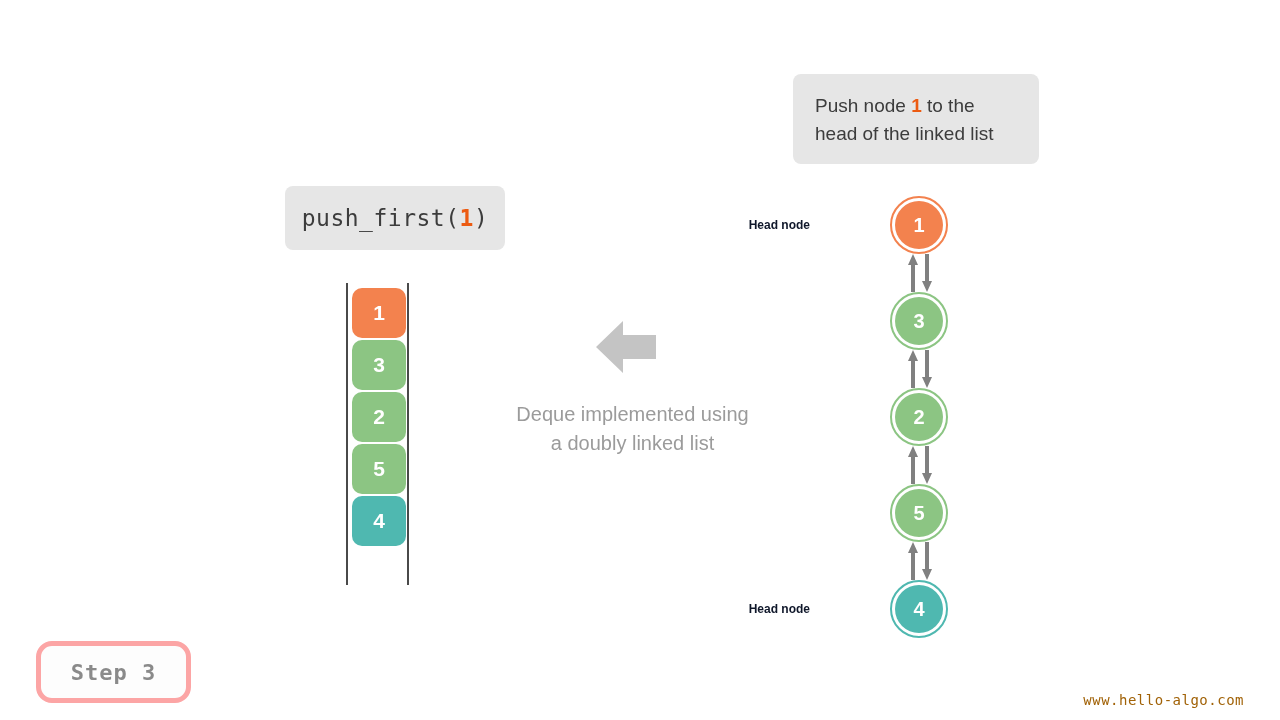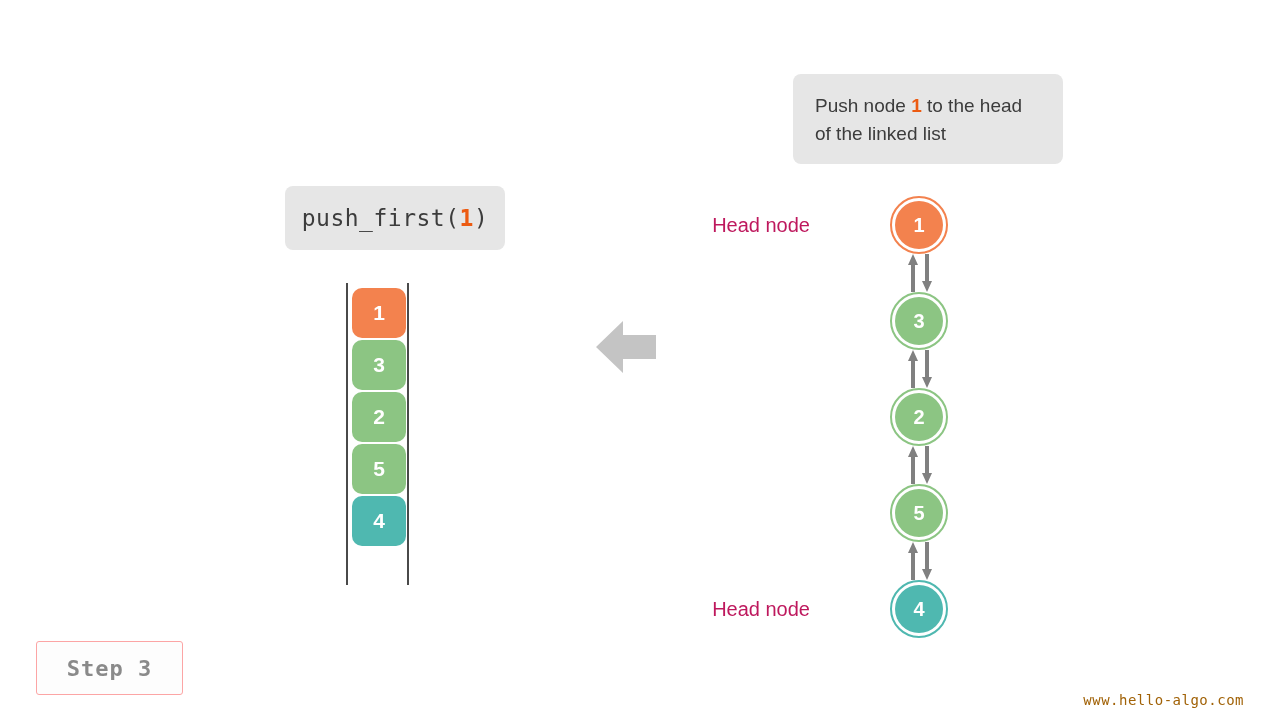--- a/index.html
+++ b/index.html
@@ -14,21 +14,21 @@
     overflow: hidden;
     font-family: "Liberation Sans", sans-serif;
     -webkit-font-smoothing: antialiased;
   }
 
   
   .callout {
     position: absolute;
     left: 793px;
     top: 74px;
-    width: 270px;
+    width: 246px;
     height: 90px;
     background: #e6e6e6;
     border-radius: 8px;
     box-sizing: border-box;
     padding: 18px 22px;
     font-size: 19px;
     line-height: 28px;
     color: #3c3c3c;
   }
   .callout .hl {
@@ -138,40 +138,40 @@
     justify-content: center;
     color: #ffffff;
     font-size: 20px;
     font-weight: bold;
   }
   .node-label {
     position: absolute;
     right: 170px;
     width: 200px;
     text-align: right;
-    font-size: 20px;
-    font-weight: normal;
-    color: #be185d;
+    font-size: 12px;
+    font-weight: bold;
+    color: #0f172a;
     line-height: 58px;
   }
   .link-pair {
     position: absolute;
     left: 148px;
     width: 24px;
   }
 
   
   .step-badge {
     position: absolute;
     left: 36px;
     top: 641px;
     width: 145px;
     height: 52px;
-    border: 1px solid #fca5a5;
-    border-radius: 3px;
+    border: 5px solid #fca5a5;
+    border-radius: 16px;
     background: #fdfdfd;
     display: flex;
     align-items: center;
     justify-content: center;
     font-family: "DejaVu Sans Mono", monospace;
     font-size: 22px;
     font-weight: bold;
     color: #8a8a8a;
     letter-spacing: 1px;
   }
@@ -222,20 +222,22 @@
     </div>
 </div>
 
 <div class="big-arrow">
   <svg width="60" height="54" viewBox="0 0 60 54">
     <polygon points="0,27 27,1 27,15 60,15 60,39 27,39 27,53" fill="#c4c4c4"></polygon>
   </svg>
 </div>
 
 <div class="caption">
+  <div>Deque implemented using</div>
+  <div>a doubly linked list</div>
 </div>
 
 <div class="linked-list">
   <div id="ll-links">
       <div class="link-pair" style="top: 64px; height: 38px;"><svg width="24" height="38" viewBox="0 0 24 38">
           <line x1="5" y1="38" x2="5" y2="9" stroke="#808080" stroke-width="4"></line>
           <polygon points="5,0 0,11 10,11" fill="#808080"></polygon>
           <line x1="19" y1="0" x2="19" y2="29" stroke="#808080" stroke-width="4"></line>
           <polygon points="19,38 14,27 24,27" fill="#808080"></polygon>
         </svg></div>

